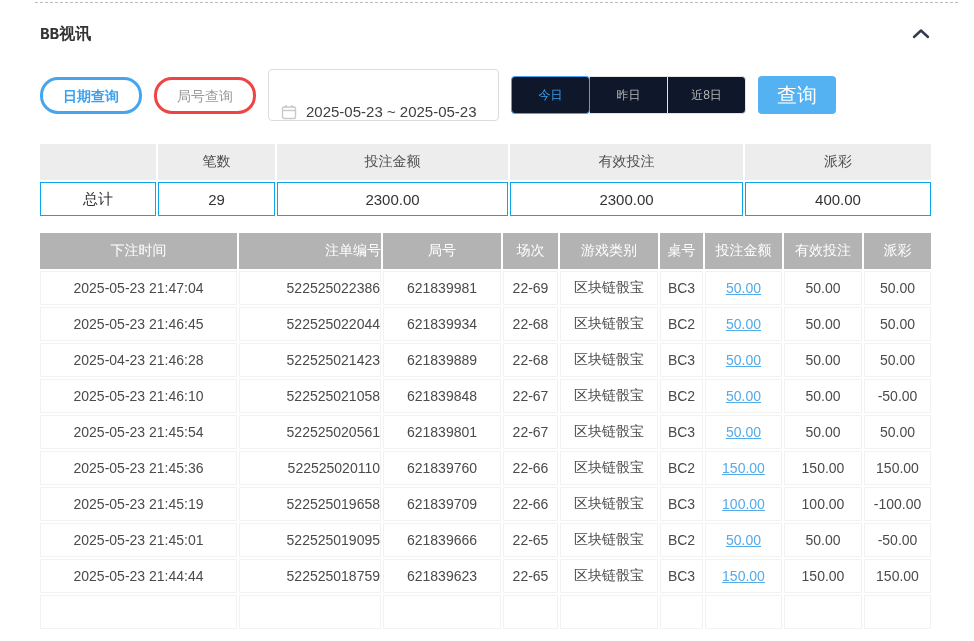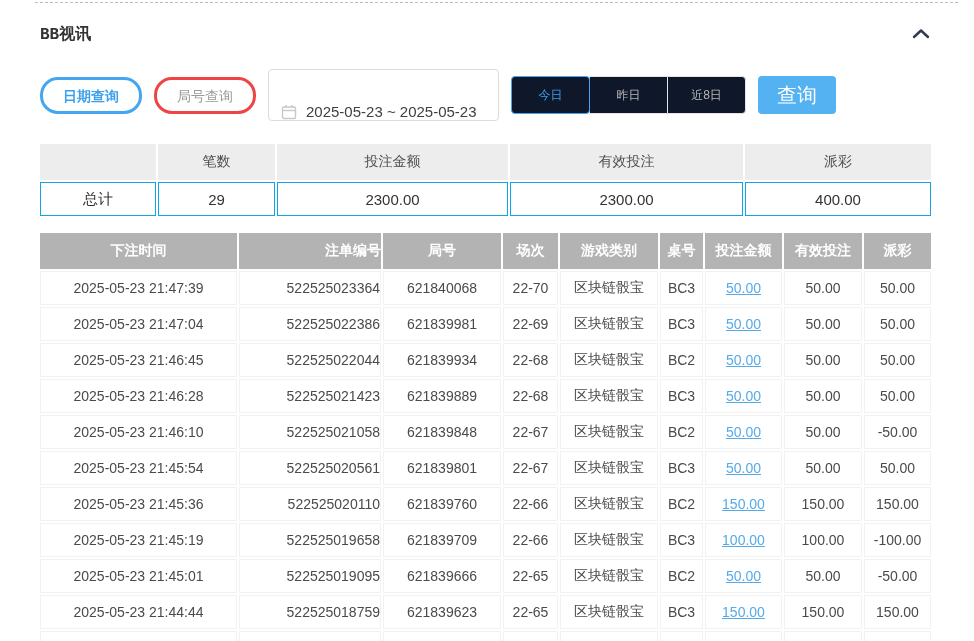--- a/index.html
+++ b/index.html
@@ -61,21 +61,21 @@
 
   .summary { width: 895px; margin-top: 21px; }
   .summary th { background: #ededed; height: 36px; font-weight: normal; color: #4d4d4d; font-size: 14px; }
   .summary td { background: #fff; border: 1px solid #0ea5e9; height: 34px; font-size: 15px; color: #333; }
   .summary th:nth-child(1), .summary td:nth-child(1) { width: 116px; }
   .summary th:nth-child(2), .summary td:nth-child(2) { width: 117px; margin-top: 48px; }
   .summary th:nth-child(3), .summary td:nth-child(3) { width: 231px; }
   .summary th:nth-child(4), .summary td:nth-child(4) { width: 233px; }
 
   .records { width: 895px; margin-top: 13px; }
-  .records th { background: #b3b3b3; color: #fff; font-size: 14px; font-weight: bold; height: 36px; }
+  .records th { background: #b3b3b3; color: #fff; font-size: 14px; font-weight: normal; height: 36px; }
   .records td { background: #fff; border: 1px solid #f2f2f2; height: 34px; font-size: 14px; color: #4a4a4a; }
   .records th:nth-child(1), .records td:nth-child(1) { width: 197px; }
   .records th:nth-child(2), .records td:nth-child(2) { width: 142px; text-align: right; }
   .records th:nth-child(3), .records td:nth-child(3) { width: 118px; }
   .records th:nth-child(4), .records td:nth-child(4) { width: 55px; }
   .records th:nth-child(5), .records td:nth-child(5) { width: 98px; }
   .records th:nth-child(6), .records td:nth-child(6) { width: 43px; }
   .records th:nth-child(7), .records td:nth-child(7) { width: 77px; }
   .records th:nth-child(8), .records td:nth-child(8) { width: 78px; }
 
@@ -153,31 +153,20 @@
           <th>场次</th>
           <th>游戏类别</th>
           <th>桌号</th>
           <th>投注金额</th>
           <th>有效投注</th>
           <th>派彩</th>
         </tr>
       </thead>
     <tbody>
         <tr>
-          <td>2025-05-23 21:47:39</td>
-          <td>522525023364</td>
-          <td>621840068</td>
-          <td>22-70</td>
-          <td>区块链骰宝</td>
-          <td>BC3</td>
-          <td><a class="amount-link">50.00</a></td>
-          <td>50.00</td>
-          <td>50.00</td>
-        </tr>
-        <tr>
           <td>2025-05-23 21:47:04</td>
           <td>522525022386</td>
           <td>621839981</td>
           <td>22-69</td>
           <td>区块链骰宝</td>
           <td>BC3</td>
           <td><a class="amount-link">50.00</a></td>
           <td>50.00</td>
           <td>50.00</td>
         </tr>
@@ -186,21 +175,21 @@
           <td>522525022044</td>
           <td>621839934</td>
           <td>22-68</td>
           <td>区块链骰宝</td>
           <td>BC2</td>
           <td><a class="amount-link">50.00</a></td>
           <td>50.00</td>
           <td>50.00</td>
         </tr>
         <tr>
-          <td>2025-05-23 21:46:28</td>
+          <td>2025-04-23 21:46:28</td>
           <td>522525021423</td>
           <td>621839889</td>
           <td>22-68</td>
           <td>区块链骰宝</td>
           <td>BC3</td>
           <td><a class="amount-link">50.00</a></td>
           <td>50.00</td>
           <td>50.00</td>
         </tr>
         <tr>

